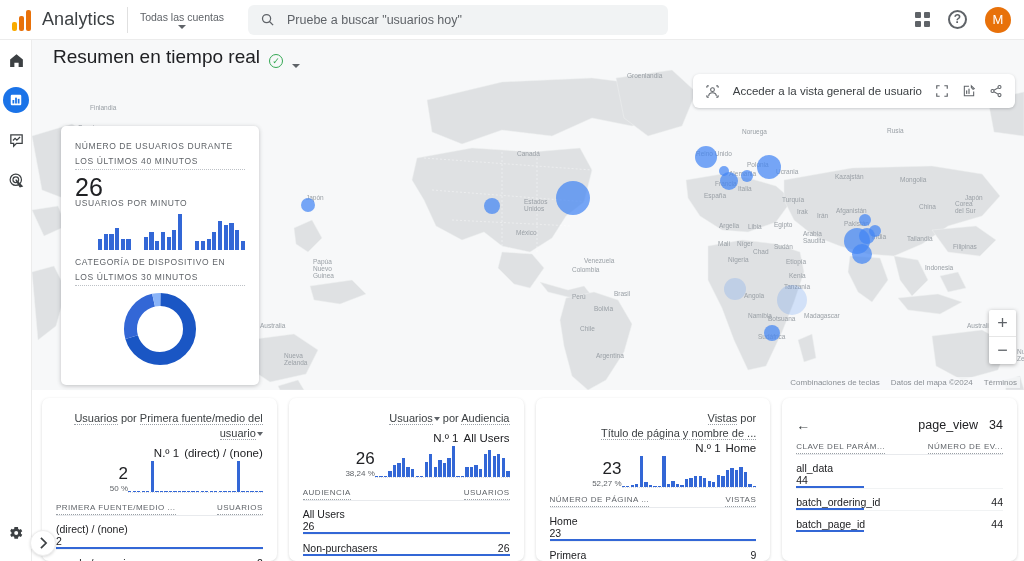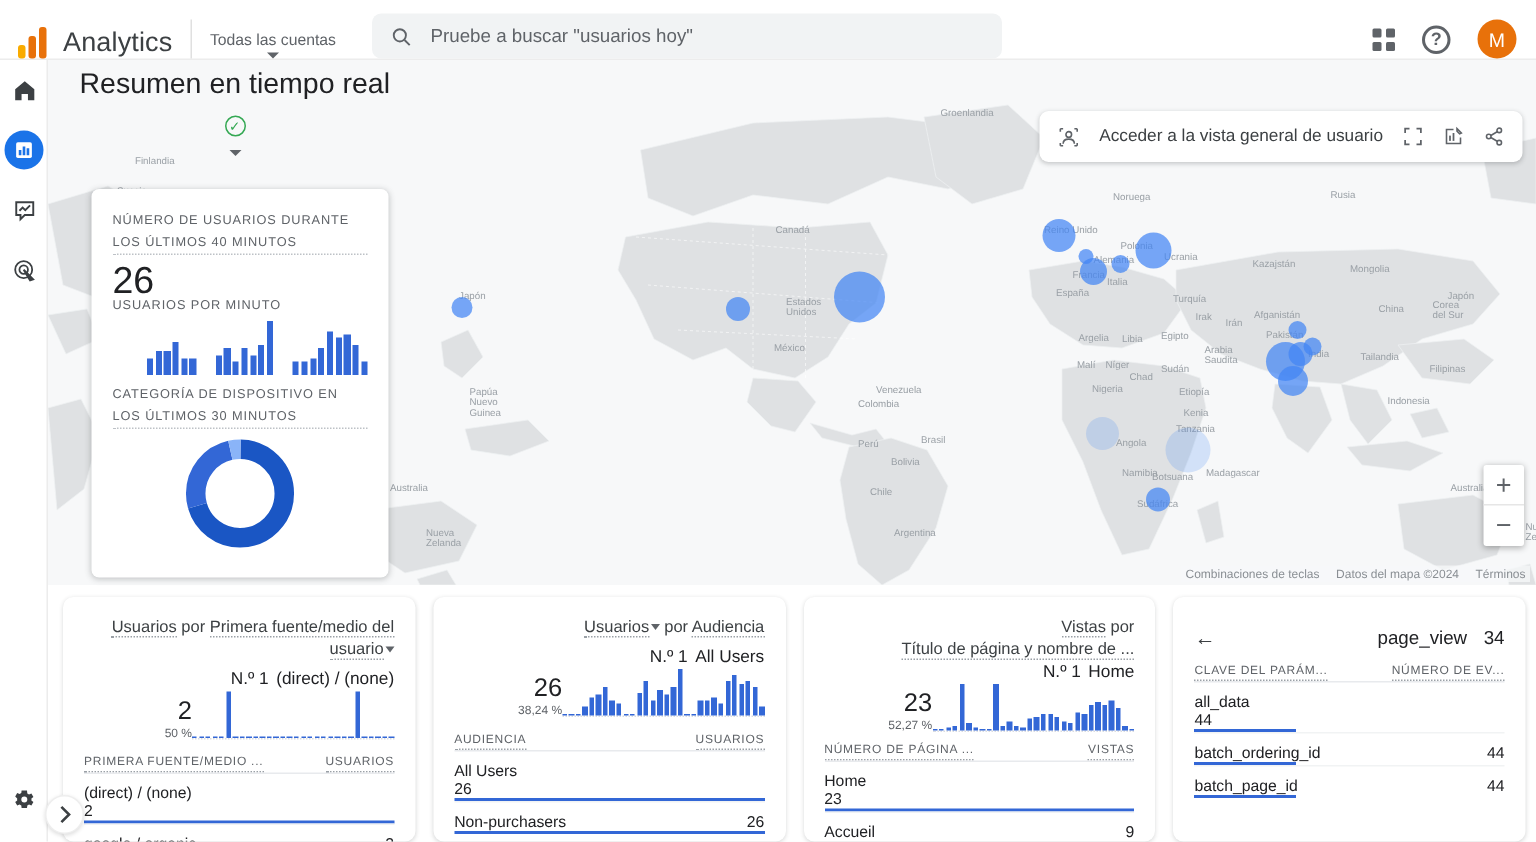--- a/index.html
+++ b/index.html
@@ -6,21 +6,21 @@
   html, body {
     width: 1024px; height: 561px;
     overflow: hidden;
     font-family: "Liberation Sans", sans-serif;
     background: #fff;
     color: #202124;
   }
   
   .topbar {
     position: absolute; top: 0; left: 0; width: 1024px; height: 40px;
-    background: #fff; display: flex; align-items: flex-end;
+    background: #fff; display: flex; align-items: center;
     border-bottom: 1px solid #ececec; z-index: 40;
   }
   .ga-logo { margin-left: 12px; display: flex; align-items: flex-end; height: 22px; }
   .ga-logo i { display: block; width: 5px; border-radius: 2px; margin-right: 2px; }
   .ga-logo i.b1 { height: 9px;  background: #f9ab00; }
   .ga-logo i.b2 { height: 15px; background: #e8710a; }
   .ga-logo i.b3 { height: 21px; background: #e8710a; }
   .brand { font-size: 18px; color: #3c4043; margin-left: 9px; letter-spacing: .1px; }
   .acct-div { width: 1px; height: 26px; background: #e0e0e0; margin: 0 12px; }
   .acct { position: relative; padding-right: 6px; cursor: pointer; }
@@ -104,21 +104,21 @@
   .chip-users .dot {
     width: 18px; height: 18px; border-radius: 50%; background: #1a73e8; color: #fff;
     font-size: 9px; display: flex; align-items: center; justify-content: center;
   }
   .chip-users span.tx { font-size: 10.5px; color: #202124; }
   .chip-add {
     height: 24px; padding: 0 10px; border: 1px solid #dadce0; border-radius: 12px;
     background: rgba(255,255,255,.85); display: flex; align-items: center; gap: 6px;
     font-size: 10.5px; color: #3c4043; cursor: pointer;
   }
-  .pagetitle-row { position: absolute; top: 46px; left: 53px; display: flex; align-items: center; gap: 9px; z-index: 14; flex-direction: column; }
+  .pagetitle-row { position: absolute; top: 46px; left: 53px; display: flex; align-items: flex-end; gap: 9px; z-index: 14; }
   .pagetitle { font-size: 19px; color: #202124; font-weight: 400; }
   .check-icon {
     width: 14px; height: 14px; border-radius: 50%; border: 1.6px solid #34a853;
     color: #34a853; font-size: 9px; display: flex; align-items: center; justify-content: center;
   }
   .mini-caret {
     width: 0; height: 0; border-left: 4px solid transparent; border-right: 4px solid transparent;
     border-top: 4px solid #5f6368; cursor: pointer;
   }
   .toolcard {
@@ -812,21 +812,21 @@
       <span>NÚMERO DE PÁGINA ...</span>
       <span>VISTAS</span>
     </div>
     <div id="rows-2">
         <div class="trow">
           <span>Home</span>
           <span>23</span>
           <span class="bar" style="width: 100%;"></span>
         </div>
         <div class="trow">
-          <span>Accueil</span>
+          <span>Primera</span>
           <span>9</span>
           <span class="bar" style="width: 39%;"></span>
         </div>
       </div>
   </div>
 
   <div class="card">
     <div class="ev-row">
       <span class="back">←</span>
       <span class="evname">page_view</span>

